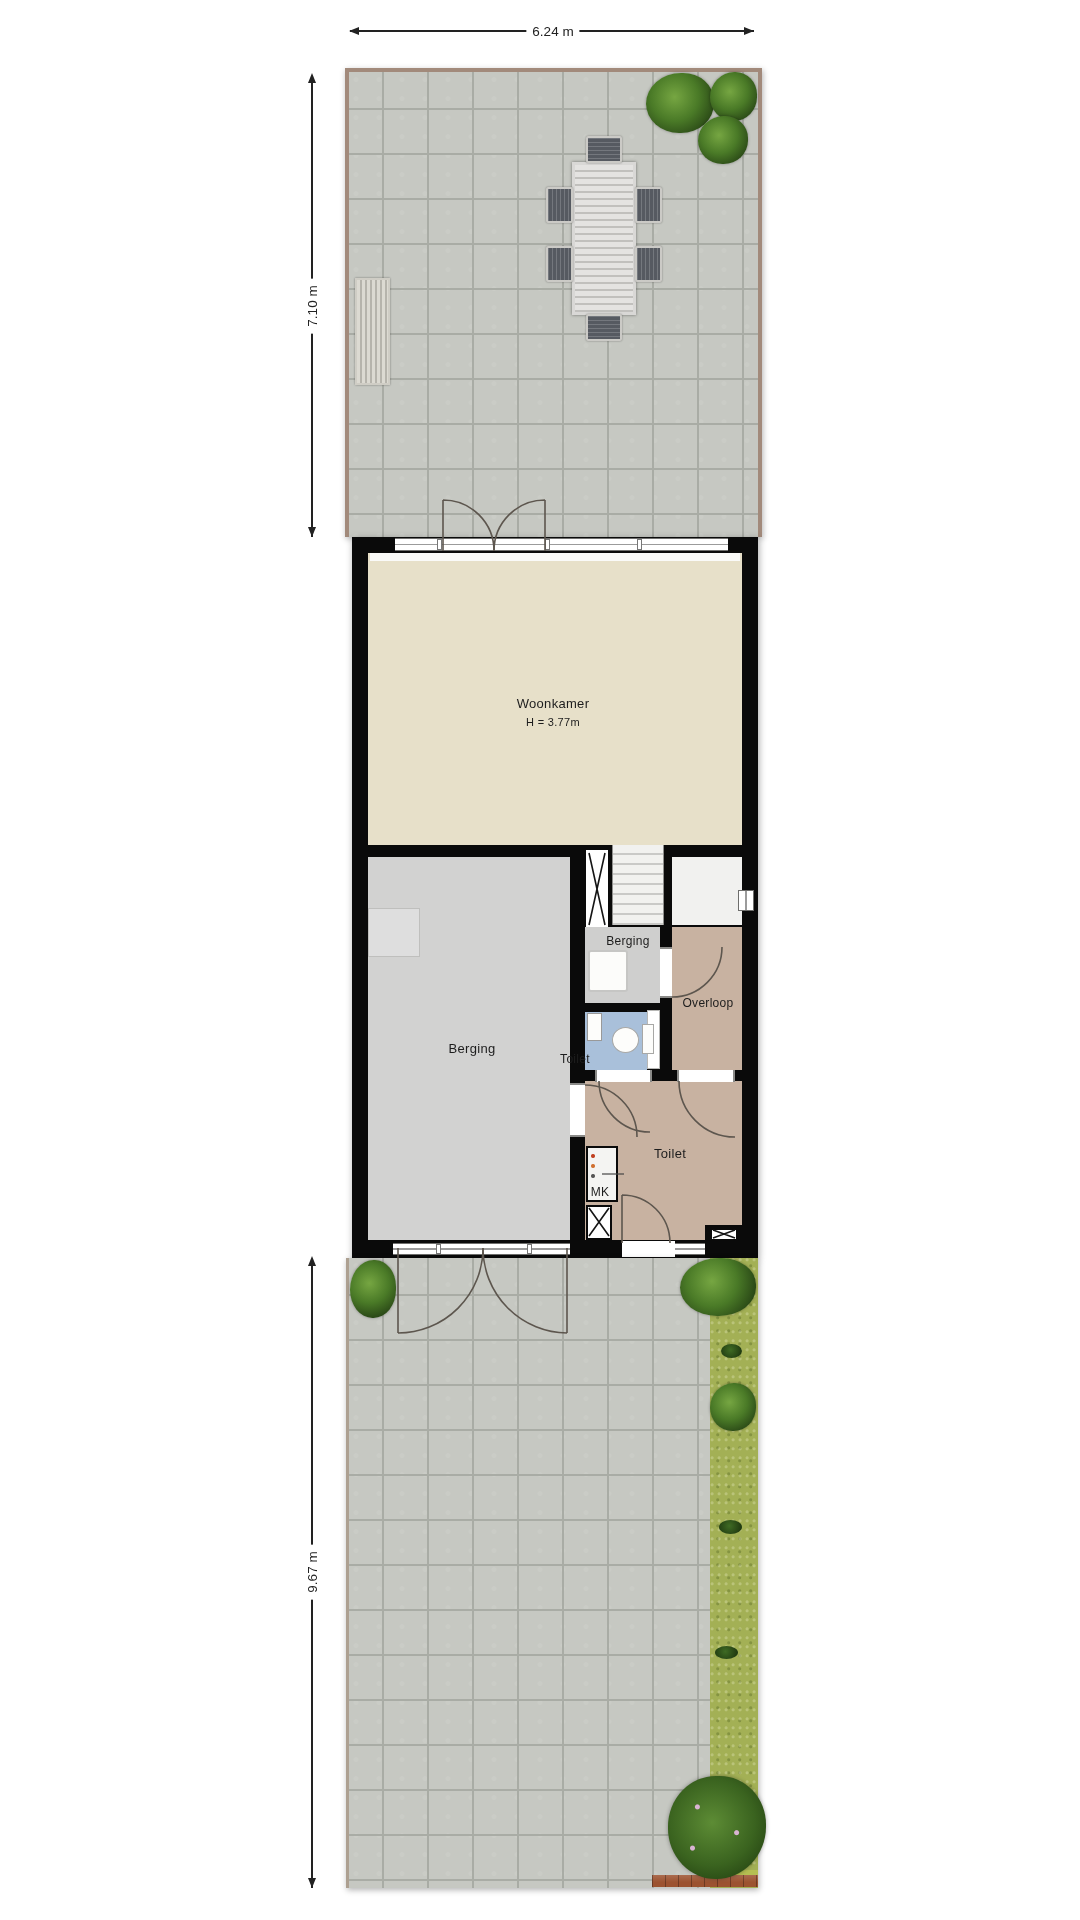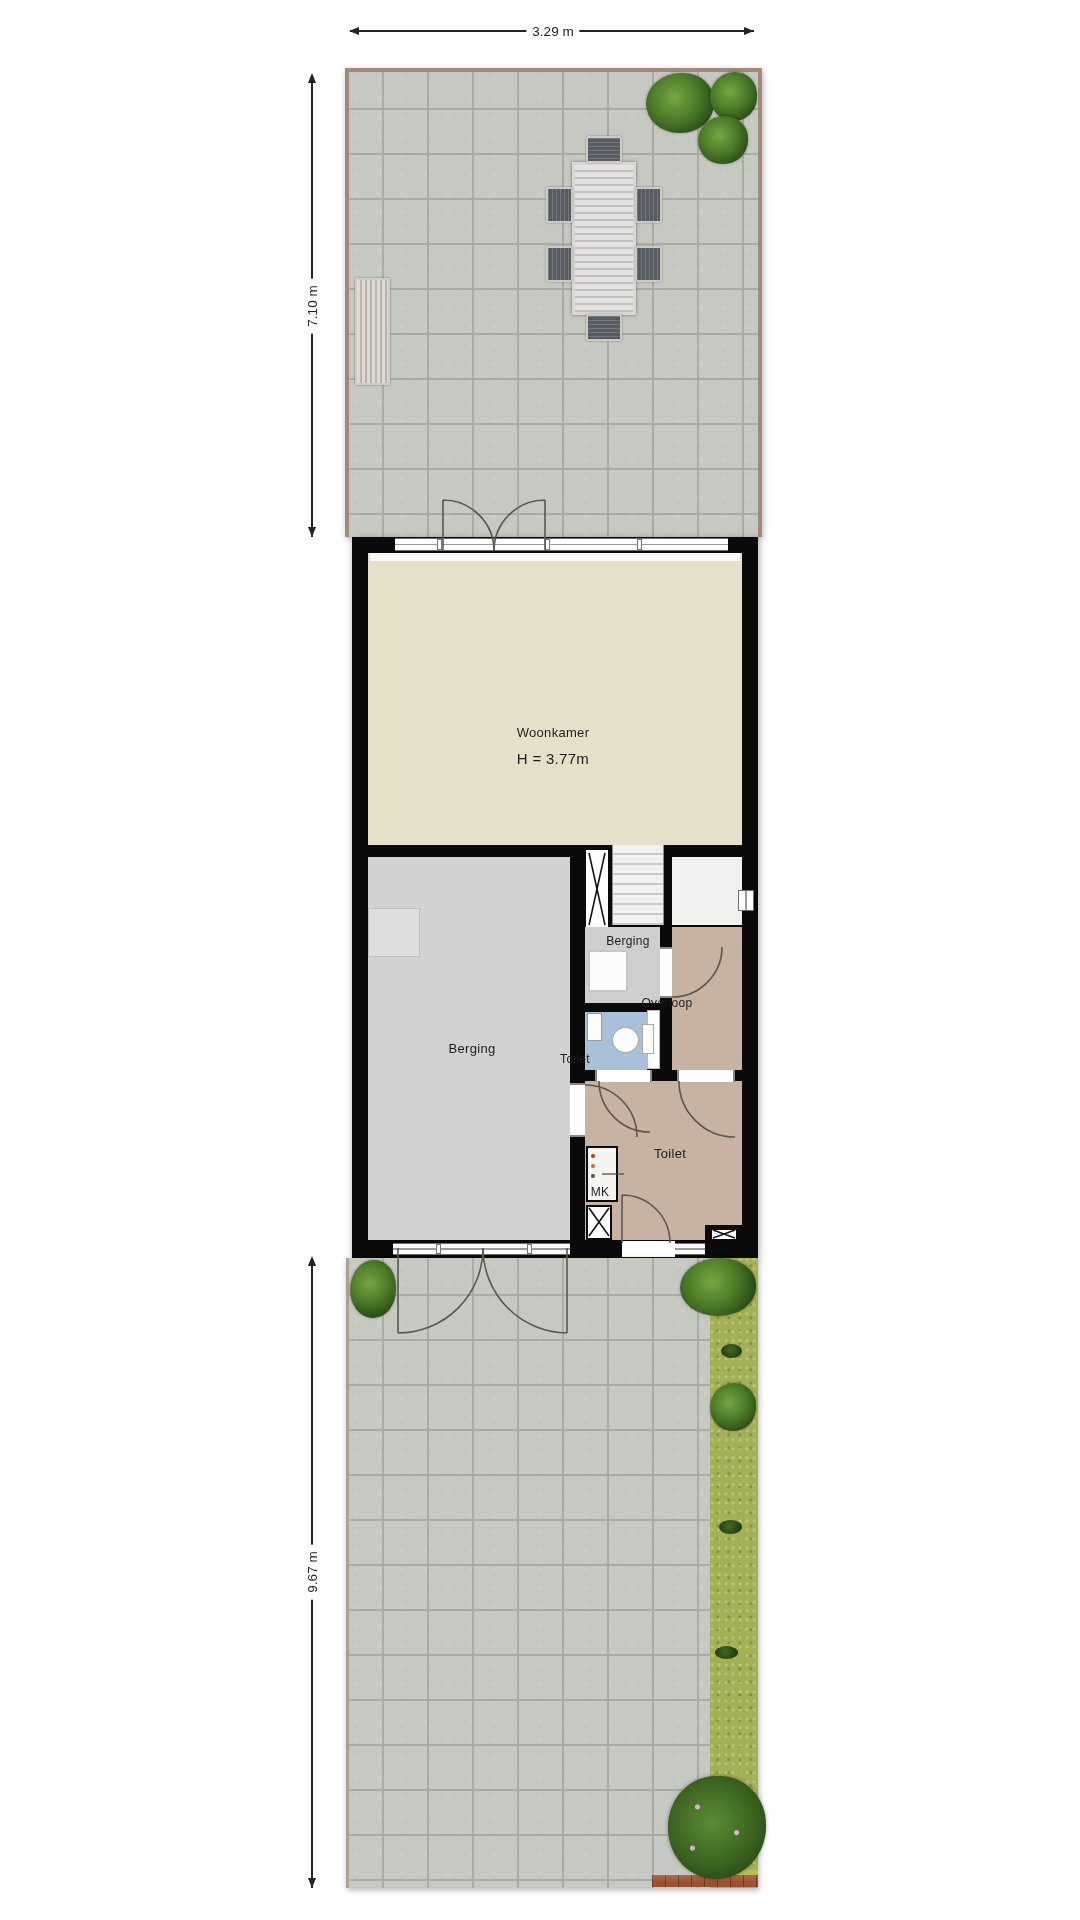--- a/index.html
+++ b/index.html
@@ -60,39 +60,39 @@
     border:1px solid #6e6e6c; box-sizing:border-box; }
   .tick { background:#fff; border:1px solid #777; box-sizing:border-box; }
   .gapv { background:#fff; border-top:2px solid #8a8a88; border-bottom:2px solid #8a8a88; box-sizing:border-box; }
   .gaph { background:#fff; border-left:2px solid #8a8a88; border-right:2px solid #8a8a88; box-sizing:border-box; }
   .fixture { background:#fcfcfa; border:2px solid #c6c6c4; border-radius:3px; box-sizing:border-box; }
 
   
   .label { position:absolute; transform:translate(-50%,-50%);
     font-size:13px; letter-spacing:.3px; color:#1d1d1d; white-space:nowrap; }
   .label.small { font-size:12px; }
-  .label.note { font-size:15px;margin-top:36px; }
+  .label.note { font-size:11px; }
 
   
   .dimline { background:#222; }
   .dim-label-h { position:absolute; transform:translate(-50%,-50%);
     background:#fff; padding:1px 6px; font-size:13.5px; white-space:nowrap; }
   .dim-label-v { position:absolute; transform:translate(-50%,-50%) rotate(-90deg);
     background:#fff; padding:1px 7px; font-size:13.5px; white-space:nowrap; }
   .arr { width:0; height:0; position:absolute; }
 
   svg.overlay { position:absolute; left:0; top:0; pointer-events:none; }
 </style>
 </head>
 <body>
 
 <div class="abs dimline" style="left:350px;top:30px;width:404px;height:1.5px"></div>
 <div class="arr" style="left:349px;top:27px;border-right:10px solid #222;border-top:4px solid transparent;border-bottom:4px solid transparent"></div>
 <div class="arr" style="left:744px;top:27px;border-left:10px solid #222;border-top:4px solid transparent;border-bottom:4px solid transparent"></div>
-<div class="dim-label-h" style="left:553px;top:31px">3.29 m</div>
+<div class="dim-label-h" style="left:553px;top:31px">6.24 m</div>
 
 <div class="abs dimline" style="left:311px;top:76px;width:1.5px;height:461px"></div>
 <div class="arr" style="left:308px;top:73px;border-bottom:10px solid #222;border-left:4px solid transparent;border-right:4px solid transparent"></div>
 <div class="arr" style="left:308px;top:527px;border-top:10px solid #222;border-left:4px solid transparent;border-right:4px solid transparent"></div>
 <div class="dim-label-v" style="left:312px;top:306px">7.10 m</div>
 
 <div class="abs dimline" style="left:311px;top:1259px;width:1.5px;height:629px"></div>
 <div class="arr" style="left:308px;top:1256px;border-bottom:10px solid #222;border-left:4px solid transparent;border-right:4px solid transparent"></div>
 <div class="arr" style="left:308px;top:1878px;border-top:10px solid #222;border-left:4px solid transparent;border-right:4px solid transparent"></div>
 <div class="dim-label-v" style="left:312px;top:1572px">9.67 m</div>
@@ -181,20 +181,20 @@
     <path d="M 622 1195 L 622 1243 M 622 1195 A 48 48 0 0 1 670 1243"></path>
   </g>
   <g fill="none" stroke="#151515" stroke-width="1.6">
     <path d="M 589 853 L 605 925 M 605 853 L 589 925"></path>
     <path d="M 589 1208 L 609 1236 M 609 1208 L 589 1236"></path>
     <path d="M 713 1230 L 735 1238 M 735 1230 L 713 1238"></path>
     <path d="M 602 1174 L 624 1174" stroke="#444" stroke-width="1.2"></path>
   </g>
 </svg>
 
-<div class="label" style="left:553px;top:732px">Woonkamer</div>
+<div class="label" style="left:553px;top:703px">Woonkamer</div>
 <div class="label note" style="left:553px;top:722px">H = 3.77m</div>
 <div class="label" style="left:472px;top:1048px">Berging</div>
 <div class="label small" style="left:628px;top:941px">Berging</div>
-<div class="label small" style="left:667px;top:1003px">Overloop</div>
+<div class="label small" style="left:708px;top:1003px">Overloop</div>
 <div class="label small" style="left:575px;top:1059px">Toilet</div>
 <div class="label" style="left:670px;top:1153px">Toilet</div>
 <div class="label small" style="left:600px;top:1192px">MK</div>
 
 </body></html>

